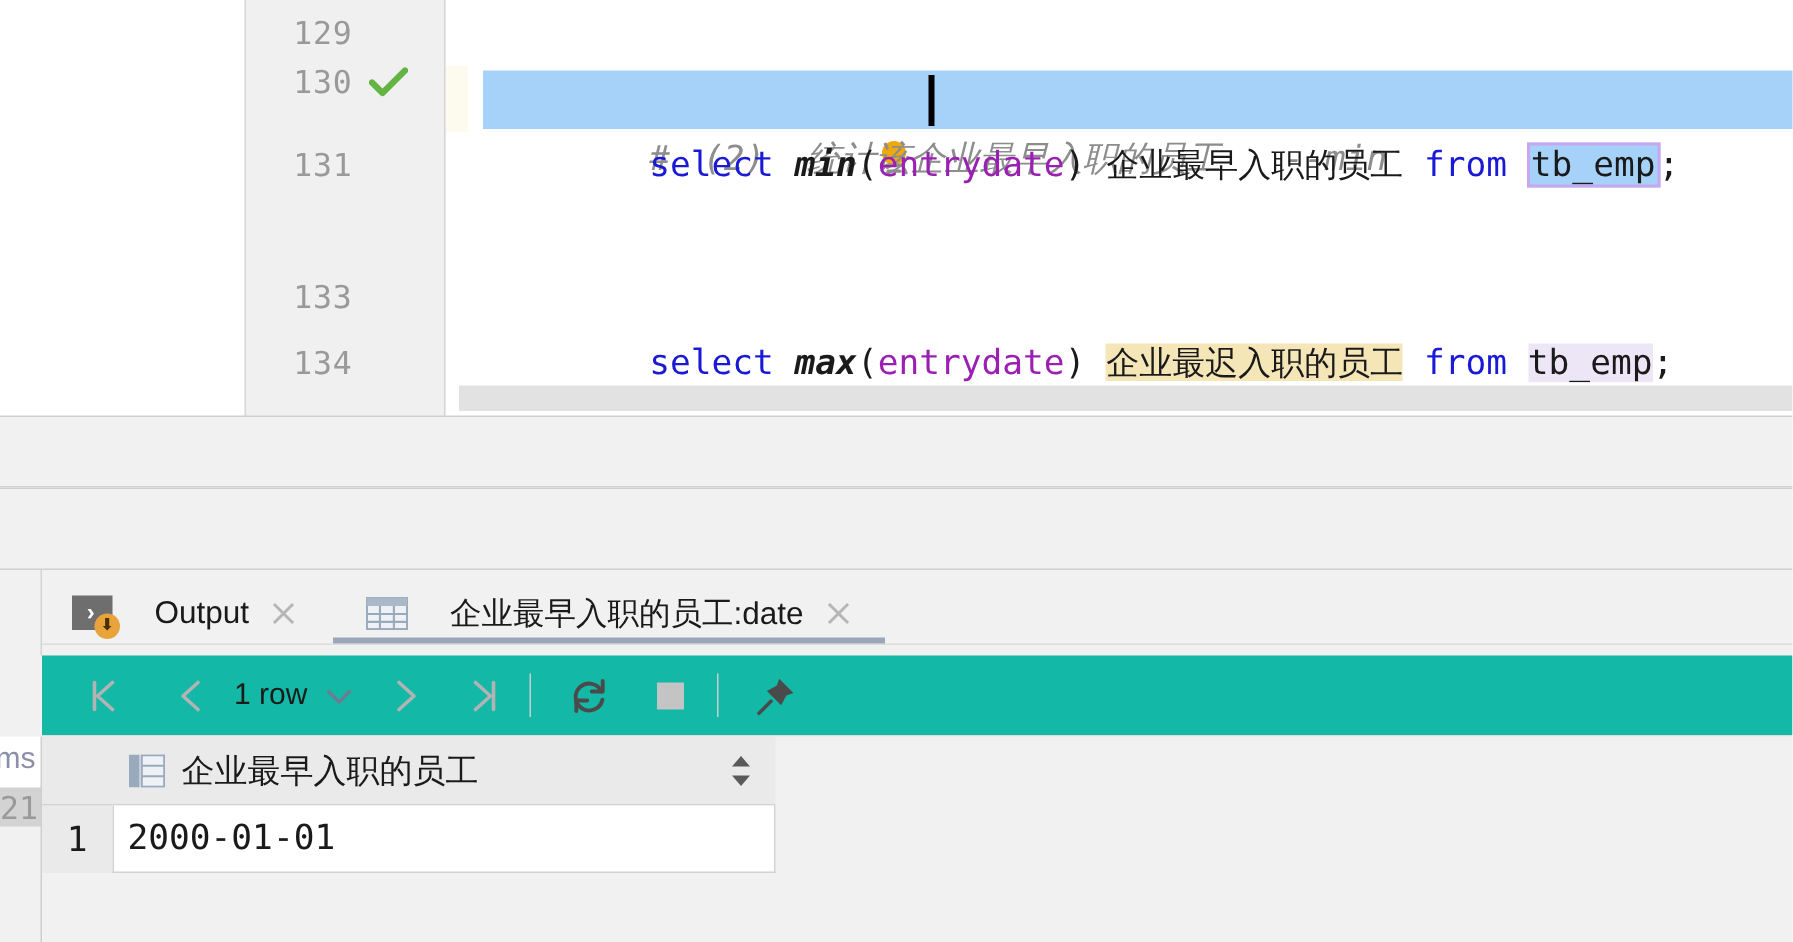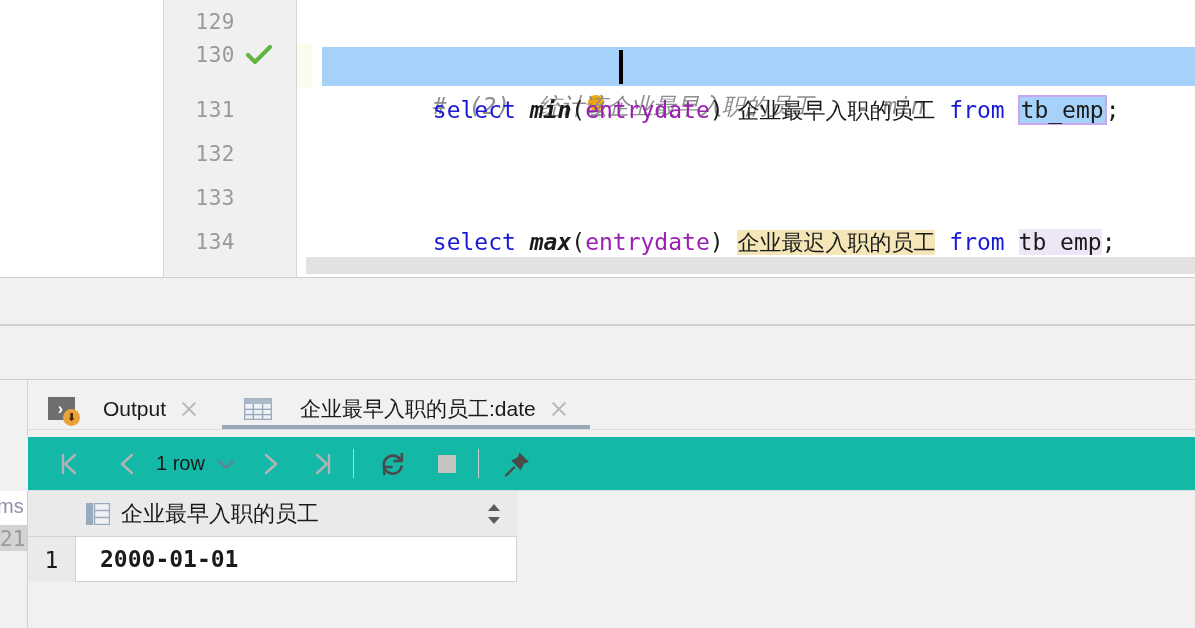--- a/index.html
+++ b/index.html
@@ -133,21 +133,21 @@
     position:absolute;left:0;top:0;width:47px;height:45px;background:#eaeaea;
     display:flex;align-items:center;justify-content:center;
     font-family:"DejaVu Sans Mono","Liberation Mono",monospace;font-size:23px;color:#1a1a1a;
   }
   .grid-cell{
     position:absolute;left:47px;top:0;width:442px;height:45px;background:#ffffff;
     border:1px solid #d2d2d2;border-top:none;box-sizing:border-box;
     display:flex;align-items:center;
     font-family:"DejaVu Sans Mono","Liberation Mono",monospace;font-size:23px;color:#1a1a1a;
   }
-  .grid-cell span{margin-left:24px;font-weight:bold;}
+  .grid-cell span{margin-left:9px;}
   .grid-empty{position:absolute;left:0;top:91px;width:1167px;height:46px;background:#f1f1f1;}
 </style>
 </head>
 <body>
 
 <div id="root">
 
   <div class="editor-wrap">
 
     <div class="editor-left-blank"></div>
@@ -163,23 +163,20 @@
       <div class="ln-row" style="top:33px;">
         <div class="ln-num">130</div>
         <div class="ln-check">
           <svg width="26" height="22" viewBox="0 0 26 22">
             <path d="M2 11 L9 18 L24 3" stroke="#62b543" stroke-width="4.2" fill="none" stroke-linecap="round" stroke-linejoin="round"></path>
           </svg>
         </div>
       </div>
       <div class="ln-row" style="top:88px;">
         <div class="ln-num">131</div>
-      </div>
-      <div class="ln-row" style="top:132px;">
-        <div class="ln-num">132</div>
       </div>
       <div class="ln-row" style="top:176px;">
         <div class="ln-num">133</div>
       </div>
       <div class="ln-row" style="top:220px;">
         <div class="ln-num">134</div>
       </div>
     </div>
 
     <div class="gutter-sep"></div>

